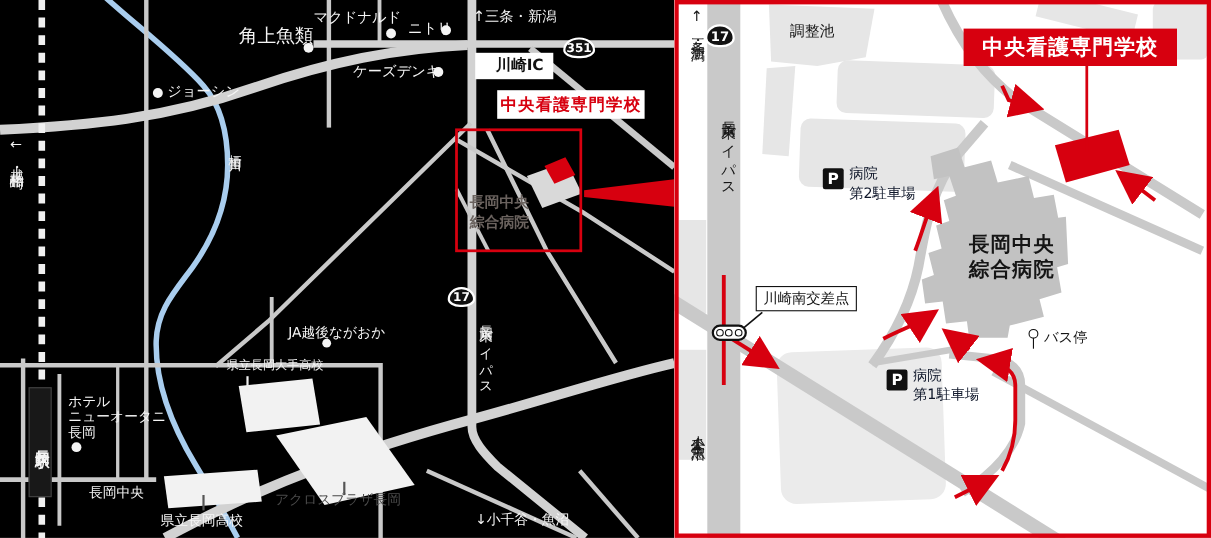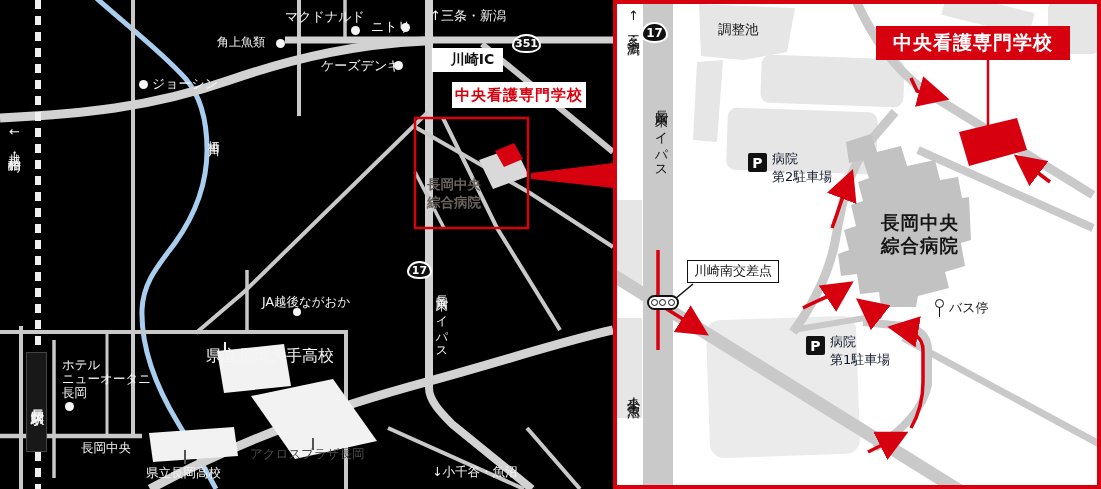--- a/index.html
+++ b/index.html
@@ -102,36 +102,36 @@
       <polygon points="531,173 613,163 613,188 531,179" fill="#d7000f"></polygon>
     </svg>
 
     <div class="lbl w" style="left:285px;top:10px;font-size:13px;">マクドナルド</div>
     <div class="dot" style="left:351px;top:26px;width:9px;height:9px;"></div>
     <div class="lbl w" style="left:371px;top:20px;font-size:13px;">ニトリ</div>
     <div class="dot" style="left:401px;top:23px;width:9px;height:9px;"></div>
     <div class="lbl w" style="left:430px;top:9px;font-size:13px;">↑三条・新潟</div>
     <div class="badge" style="left:512px;top:34px;width:29px;height:19px;font-size:11px;">351</div>
     <div class="whitebox" style="left:432px;top:48px;width:61px;height:24px;font-size:14px;padding-left:10px;">川崎IC</div>
-    <div class="lbl w" style="left:217px;top:36px;font-size:12px;">角上魚類</div>
+    <div class="lbl w" style="left:217px;top:24px;font-size:17px;">角上魚類</div>
     <div class="dot" style="left:276px;top:39px;width:9px;height:9px;"></div>
     <div class="lbl w" style="left:321px;top:59px;font-size:13px;">ケーズデンキ</div>
     <div class="dot" style="left:394px;top:61px;width:9px;height:9px;"></div>
     <div class="dot" style="left:139px;top:80px;width:9px;height:9px;"></div>
     <div class="lbl w" style="left:152px;top:77px;font-size:13px;">ジョーシン</div>
     <div class="red-on-white" style="left:452px;top:82px;width:134px;height:26px;font-size:15px;">中央看護専門学校</div>
     <div class="lbl vtext w" style="left:6px;top:124px;font-size:13px;">←上越・柏崎</div>
     <div class="lbl vtext w" style="left:206px;top:131px;font-size:12px;">栖吉川</div>
     <div class="lbl" style="left:427px;top:177px;font-size:13.5px;font-weight:bold;color:#6a625e;">長岡中央</div>
     <div class="lbl" style="left:427px;top:195px;font-size:13.5px;font-weight:bold;color:#6a625e;">綜合病院</div>
     <div class="lbl w" style="left:262px;top:295px;font-size:12.5px;">JA越後ながおか</div>
     <div class="dot" style="left:293px;top:308px;width:8px;height:8px;"></div>
     <div class="badge" style="left:407px;top:261px;width:25px;height:18px;font-size:11px;">17</div>
     <div class="lbl vtext w" style="left:434px;top:286px;font-size:12px;">長岡東バイパス</div>
-    <div class="lbl w" style="left:206px;top:326px;font-size:16px;margin-top:21px;">県立長岡大手高校</div>
+    <div class="lbl w" style="left:206px;top:326px;font-size:11px;">県立長岡大手高校</div>
     <div class="lbl w" style="left:62px;top:358px;font-size:12.5px;">ホテル</div>
     <div class="lbl w" style="left:62px;top:372px;font-size:12.5px;">ニューオータニ</div>
     <div class="lbl w" style="left:62px;top:386px;font-size:12.5px;">長岡</div>
     <div class="dot" style="left:65px;top:402px;width:9px;height:9px;"></div>
     <div class="station">
       <div class="lbl vtext w" style="font-size:13px;font-weight:bold;">長岡駅</div>
     </div>
     <div class="lbl w" style="left:81px;top:441px;font-size:12.5px;">長岡中央</div>
     <div class="lbl w" style="left:146px;top:466px;font-size:12.5px;">県立長岡高校</div>
     <div class="lbl" style="left:250px;top:447px;font-size:12.5px;color:#4a4a4a;">アクロスプラザ長岡</div>

